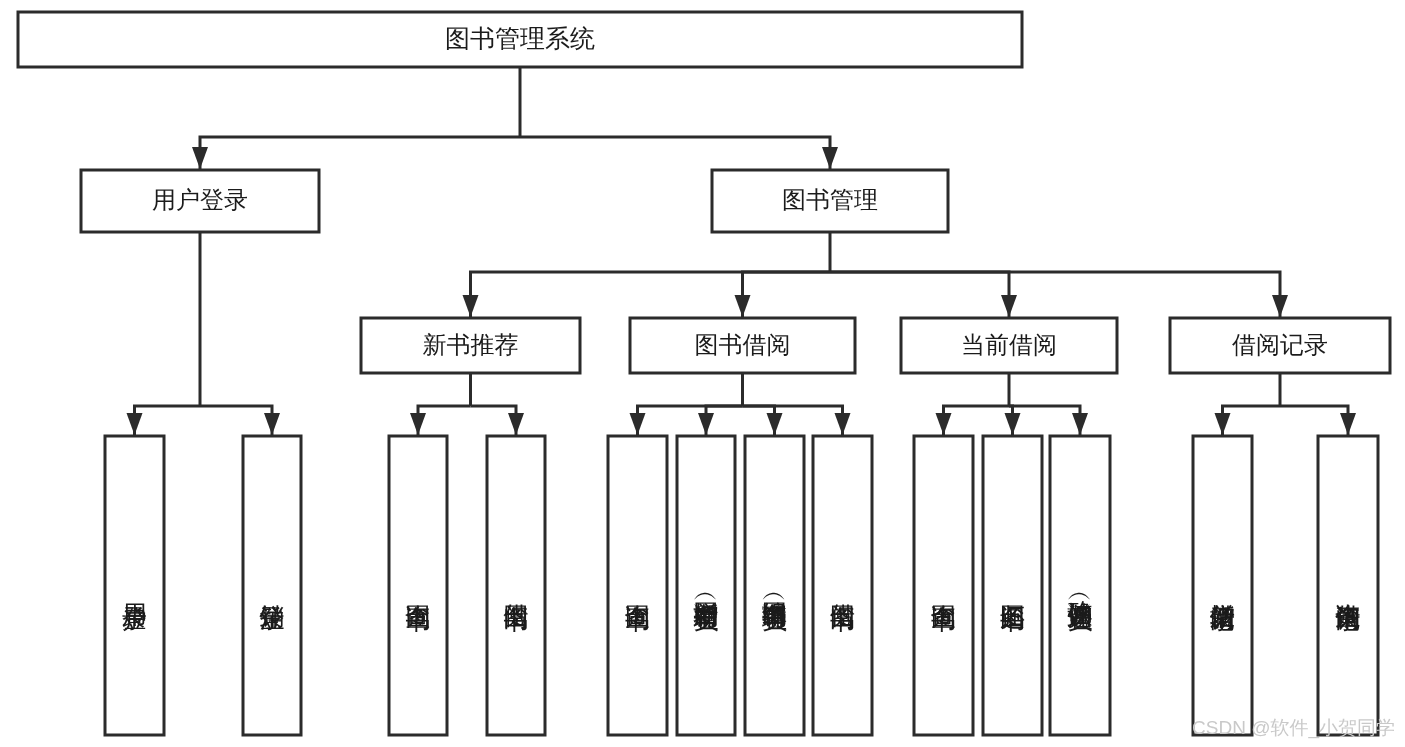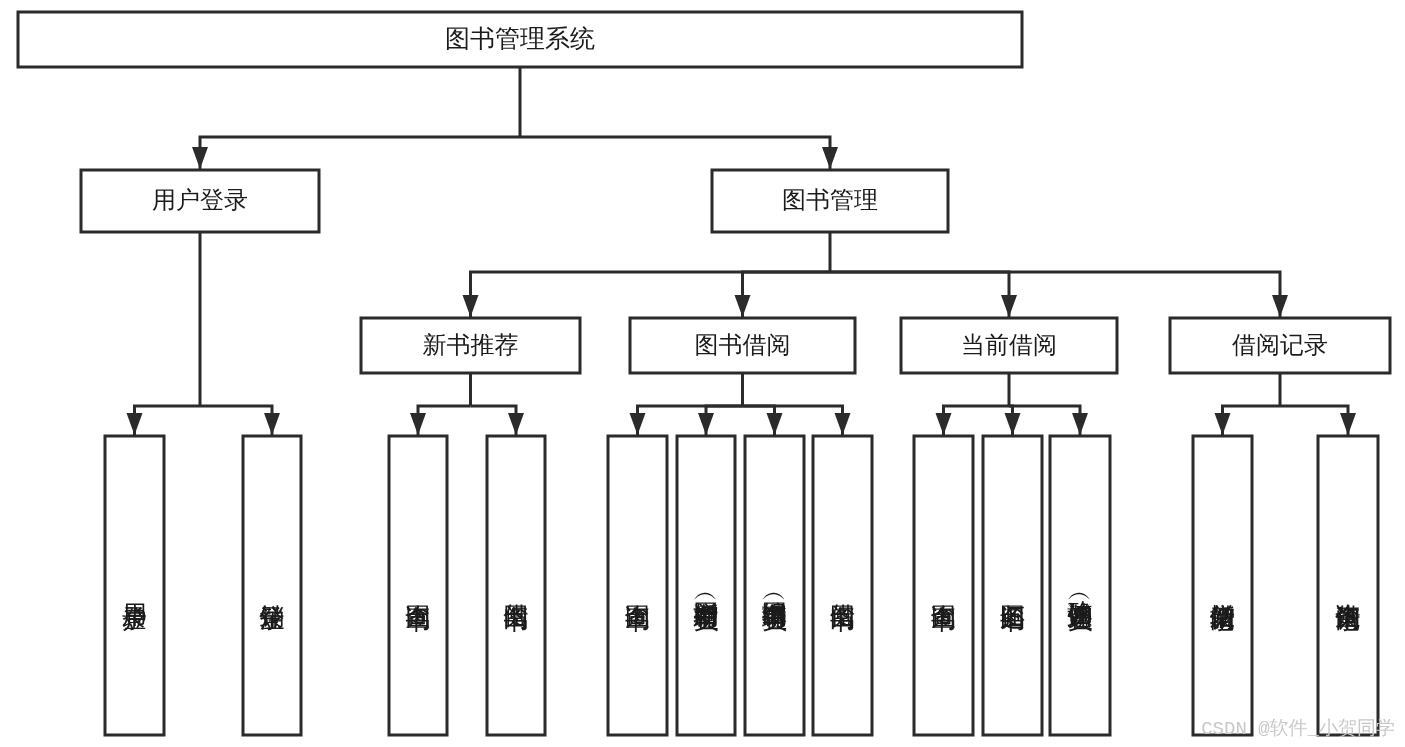--- a/index.html
+++ b/index.html
@@ -62,21 +62,21 @@
     display: flex;
     align-items: center;
     justify-content: center;
     white-space: nowrap;
     pointer-events: none;
   }
   .watermark {
     position: absolute;
     right: 10px;
     bottom: 6px;
-    font-family: Liberation Mono, monospace;
+    font-family: Liberation Sans, sans-serif;
     font-size: 19px;
     color: #c9c9c9;
     white-space: nowrap;
   }
 </style>
 </head>
 <body>
 
 <div id="diagram-root">
 

